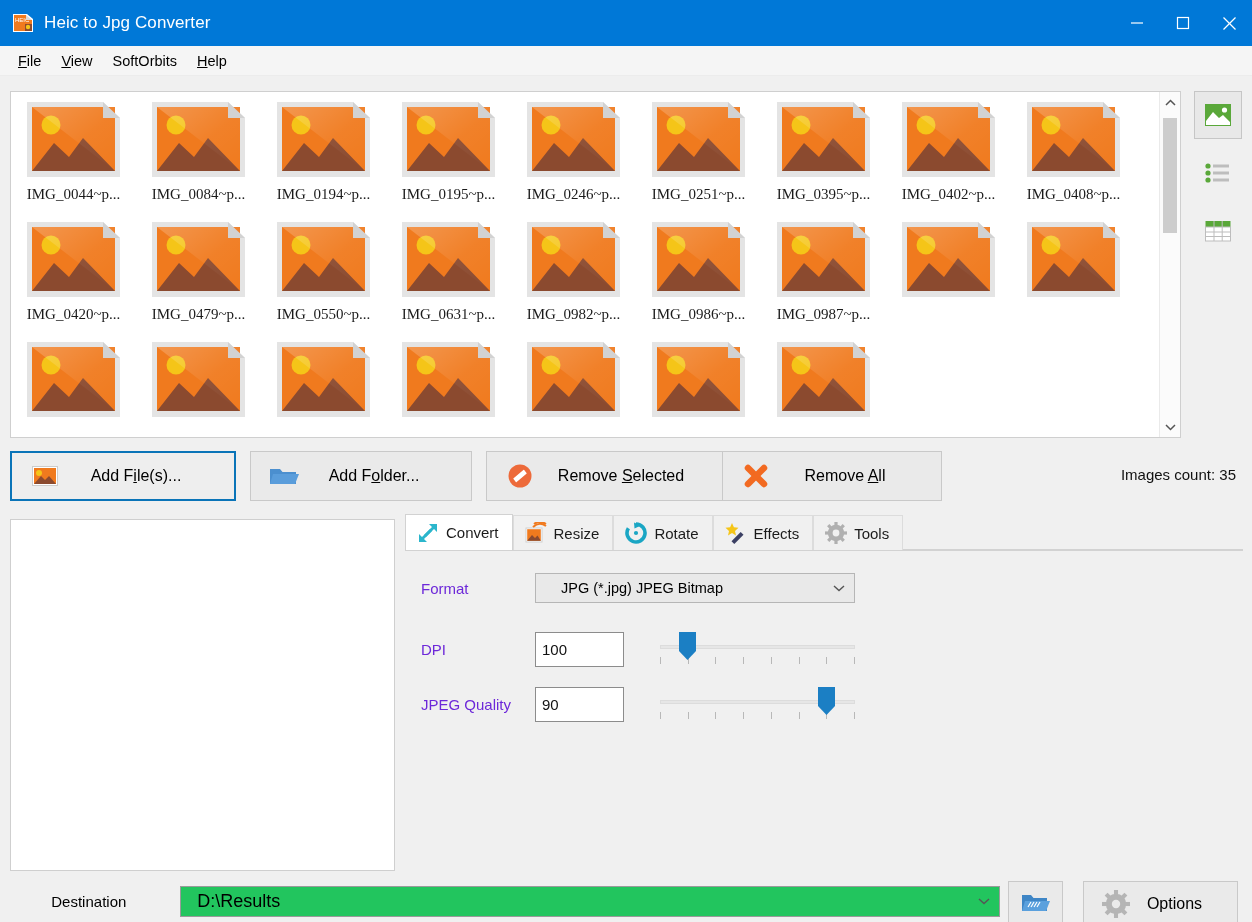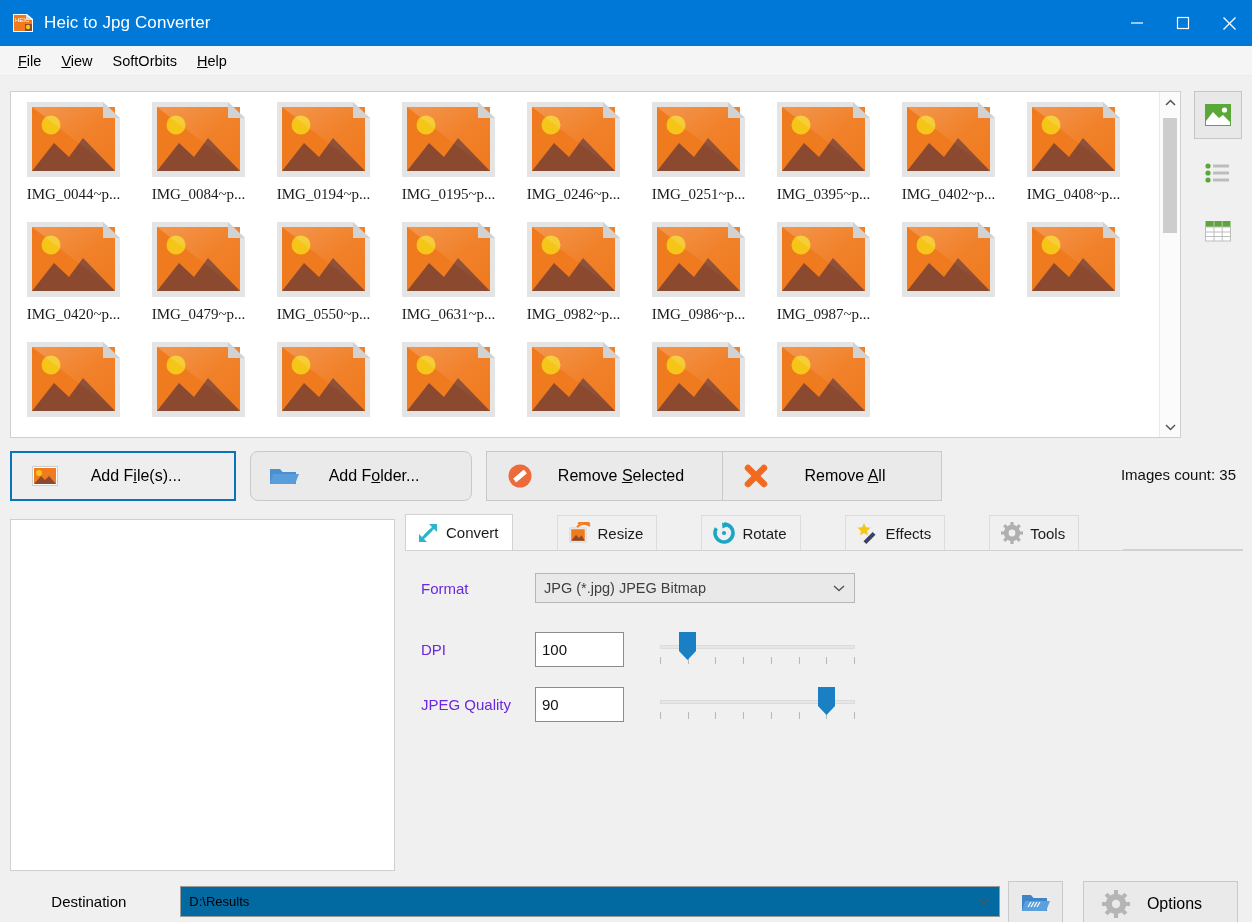--- a/index.html
+++ b/index.html
@@ -92,36 +92,36 @@
   .filebar{ position:absolute; left:10px; top:375px; width:1232px; height:50px; }
   .fbtn{
     position:absolute; top:0; height:50px; background:#eaeaea;
     border:1px solid #c9c9c9; display:flex; align-items:center;
     font-size:16px; color:#000;
   }
   .fbtn.focus{ border:2px solid #0a74b8; background:#eeeeee; }
   .fbtn .bico{ position:absolute; left:18px; width:30px; height:26px; display:flex; align-items:center; justify-content:center;}
   .fbtn .blabel{ width:100%; text-align:center; padding-left:26px; }
   #btn-addfiles{ left:0; width:226px; }
-  #btn-addfolder{ left:240px; width:222px;border-radius:8px; }
+  #btn-addfolder{ left:240px; width:222px; }
   #btn-removesel{ left:476px; width:244px; }
   #btn-removeall{ left:712px; width:220px; }
   .imgcount{
     position:absolute; right:6px; top:15px; font-size:15px; color:#111;
   }
 
   
   .preview{
     position:absolute; left:10px; top:443px; width:385px; height:352px;
     background:#fff; border:1px solid #cfcfcf;
   }
 
   
   .tabzone{ position:absolute; left:405px; top:440px; width:838px; height:355px; }
-  .tabstrip{ height:35px; display:flex; align-items:flex-end; border-bottom:1px solid #d2d2d2;gap:44px;}
+  .tabstrip{ height:35px; display:flex; align-items:flex-end; border-bottom:1px solid #d2d2d2;}
   .tab{
     height:35px; display:flex; align-items:center; gap:7px;
     padding:0 13px 0 11px; background:#f0f0f0;
     border:1px solid #dcdcdc; border-bottom:none; font-size:15px; color:#1b1b1b;
     position:relative;
   }
   .tab.active{ background:#ffffff; border-color:#d2d2d2; height:36px; z-index:2;}
   .tab .ticon{ width:22px; height:22px; display:flex; align-items:center; justify-content:center;}
   .tabfill{ flex:1; border-bottom:1px solid #d2d2d2; height:0px;}
   .tabpanel{
@@ -130,22 +130,22 @@
 
   .frow{ position:absolute; left:0; display:flex; align-items:center; }
   .flabel{ font-size:15px; color:#6d28d9; }
   #row-format{ top:22px; }
   #row-dpi{ top:77px; }
   #row-quality{ top:132px; }
   .flabel.fmt{ width:130px; padding-left:16px; }
 
   .combo{
     width:320px; height:30px; background:#e9e9e9; border:1px solid #b6b6b6;
-    display:flex; align-items:center; padding:0 4px 0 8px; font-size:14.5px;
-    color:#404040; position:relative;
+    display:flex; align-items:center; padding:0 4px 0 25px; font-size:14.5px;
+    color:#000000; position:relative;
   }
   .combo .cval{ flex:1; }
   .combo .carrow{ width:22px; display:flex; align-items:center; justify-content:center; color:#454545;}
 
   .numbox{
     width:89px; height:35px; background:#fff; border:1px solid #8c8c8c;
     font-size:15px; color:#111; padding:2px 0 0 6px; line-height:30px;
   }
 
   .slider{ position:relative; width:195px; height:42px; margin-left:36px; }
@@ -159,22 +159,22 @@
   }
   .slider .ticks i{ width:1px; height:7px; background:#b8b8b8; display:block;}
   .slider .knob{
     position:absolute; top:3px; width:19px; height:30px; margin-left:-9px;
   }
 
   
   .destrow{ position:absolute; left:0; top:808px; width:1000px; height:34px; display:flex; align-items:center;gap:44px;}
   .destlabel{ width:140px; text-align:right; padding-right:10px; font-size:15px;}
   .destcombo{
-    width:843px; height:31px; background:#0369a1; border:1px solid #9a9a9a;
-    display:flex; align-items:center; padding:0 4px 0 8px; font-size:13px;
+    width:843px; height:31px; background:#22c55e; border:1px solid #9a9a9a;
+    display:flex; align-items:center; padding:0 4px 0 16px; font-size:18px;
   }
   .destcombo .cval{ flex:1; }
   .destcombo .carrow{ width:22px; display:flex; align-items:center; justify-content:center; color:#454545;}
 
   .browsebtn{
     position:absolute; left:1008px; top:805px; width:55px; height:46px;
     background:#eaeaea; border:1px solid #c9c9c9;
     display:flex; align-items:center; justify-content:center;
   }
   .bigbtn{

